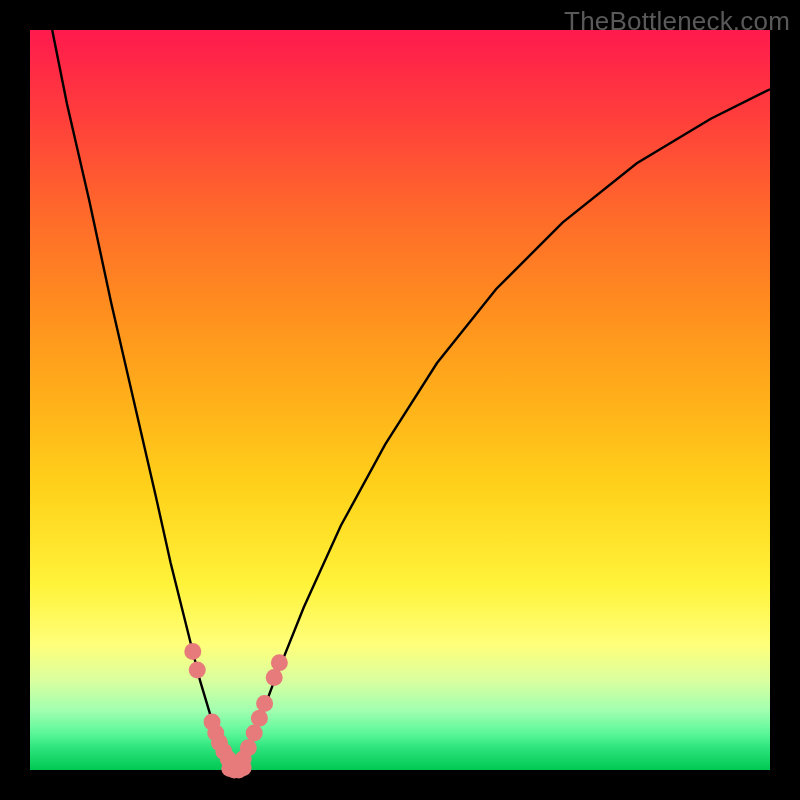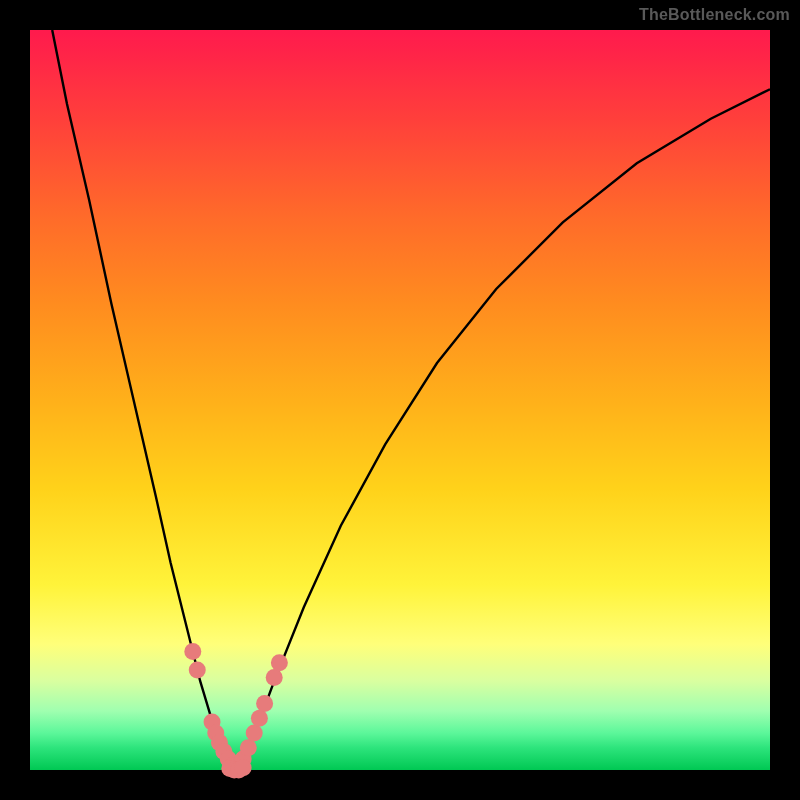--- a/index.html
+++ b/index.html
@@ -37,22 +37,22 @@
       #5cf79a 95%,
       #2de47c 97%,
       #00c853 100%
     );
   }
   .watermark {
     position: absolute;
     top: 6px;
     right: 10px;
     color: #595959;
-    font-size: 16px;
-    font-weight: 700;
+    font-size: 26px;
+    font-weight: 400;
     letter-spacing: 0.2px;
     user-select: none;
   }
   svg.curve-layer {
     position: absolute;
     left: 0;
     top: 0;
     width: 740px;
     height: 740px;
     overflow: visible;

